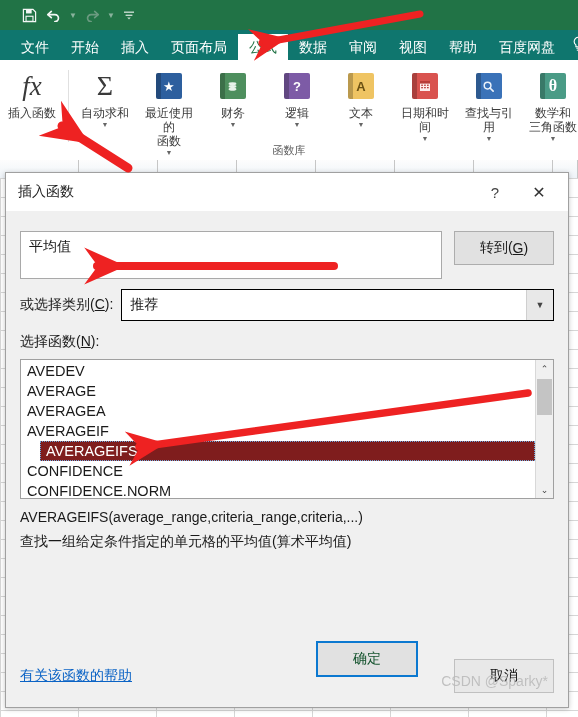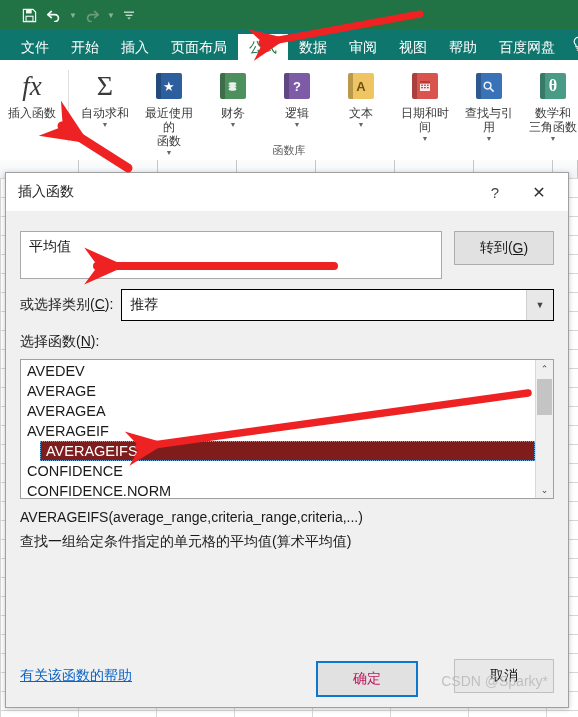--- a/index.html
+++ b/index.html
@@ -85,22 +85,22 @@
   .sbar .ar{height:17px;display:flex;align-items:center;justify-content:center;font-size:9px;color:#444;}
   .sbar .ar.bot{position:absolute;bottom:0;left:0;right:0;}
   .sbar .thumb{position:absolute;left:1px;right:1px;top:19px;height:36px;background:#c4c4c4;}
 
   .desc{margin-top:8px;}
   .desc .d1{font-size:14px;color:#1a1a1a;line-height:21px;}
   .desc .d2{font-size:14px;color:#1a1a1a;line-height:21px;margin-top:3px;}
 
   .dlg-foot{position:absolute;left:0;right:0;bottom:0;height:62px;}
   .helplink{position:absolute;left:14px;bottom:22px;font-size:14px;color:#0b63c5;text-decoration:underline;}
-  .okbtn{position:absolute;right:150px;bottom:10px;width:98px;height:32px;background:#e1e1e1;
-         border:2px solid #0b78d0;font-size:14px;color:#be185d;display:flex;align-items:center;justify-content:center;}
+  .okbtn{position:absolute;right:150px;bottom:30px;width:98px;height:32px;background:#e1e1e1;
+         border:2px solid #0b78d0;font-size:14px;color:#14532d;display:flex;align-items:center;justify-content:center;}
   .cancelbtn{position:absolute;right:14px;bottom:14px;width:98px;height:32px;background:#e8e8e8;
              border:1px solid #c0c0c0;font-size:14px;color:#111;display:flex;align-items:center;justify-content:center;}
 
   
   .wm{position:absolute;right:20px;bottom:18px;font-size:14px;color:#b9b9b9;opacity:.85;}
 
   
   .arrows{position:absolute;inset:0;pointer-events:none;}
 </style>
 </head>

